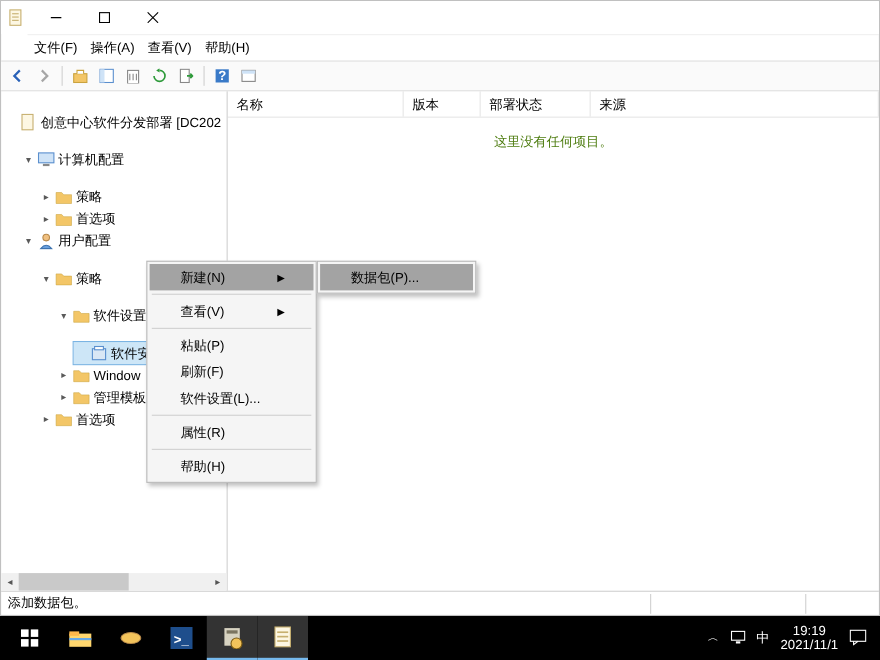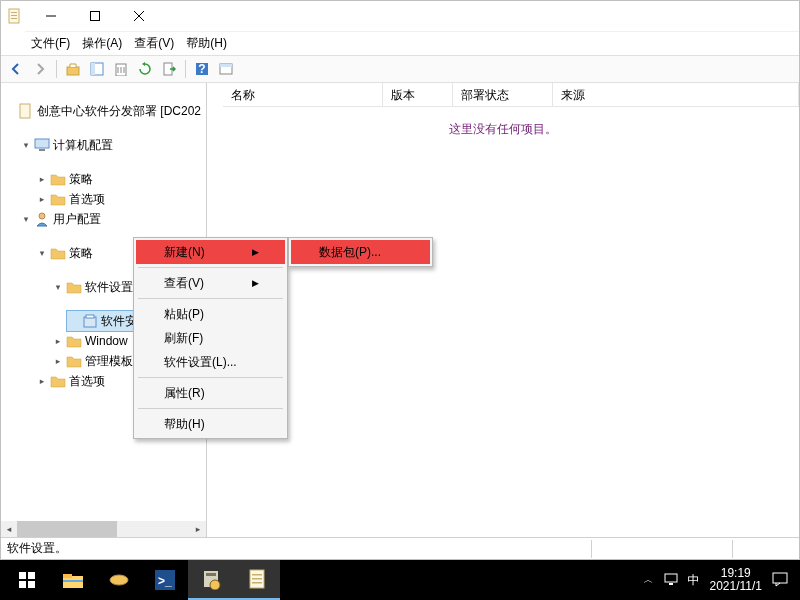--- a/index.html
+++ b/index.html
@@ -22,34 +22,34 @@
   .tree-row { display: flex; align-items: center; height: 20px; white-space: nowrap; cursor: default; }
   .exp { width: 14px; height: 14px; display: inline-flex; align-items: center; justify-content: center; font-size: 9px; color: #5a5a5a; }
   .ticon { width: 16px; height: 16px; margin: 0 3px 0 1px; display: inline-flex; align-items: center; justify-content: center; }
   .folder svg { fill: #f3c667; stroke: #caa33e; stroke-width: 0.5; }
   .sel { background: #cde6f7; outline: 1px solid #7bb4e3; text-align: center; }
   .tree-scroll { position: absolute; left: 0; right: 0; bottom: 0; height: 16px; background: #f0f0f0; display: flex; }
   .tree-scroll .track { flex: 1; position: relative; }
   .tree-scroll .thumb { position: absolute; left: 0; top: 0; bottom: 0; width: 100px; background: #c9c9c9; }
   .tree-scroll .arr { width: 16px; display:flex; align-items:center; justify-content:center; font-size:9px; color:#555;}
   .content { flex: 1; display: flex; flex-direction: column; }
-  .cols { display: flex; height: 24px; border-bottom: 1px solid #e5e5e5; margin-left: 16px; }
+  .cols { display: flex; height: 24px; border-bottom: 1px solid #e5e5e5; }
   .cols .col { padding: 4px 8px; border-right: 1px solid #e5e5e5; cursor: default; }
   .cols .col:nth-child(1){ width:160px;} .cols .col:nth-child(2){ width:70px;} .cols .col:nth-child(3){ width:100px;} .cols .col:nth-child(4){ flex:1;}
-  .empty { text-align: center; padding-top: 14px; color: #701a75; }
+  .empty { text-align: center; padding-top: 14px; color: #4d7c0f; }
   .statusbar { height: 22px; border-top: 1px solid #d0d0d0; padding: 2px 6px; display:flex; align-items:center; }
   .stat-sep { border-left:1px solid #d0d0d0; height:18px; width:1px;}
   .taskbar { width: 800px; height: 40px; background: #000; display: flex; align-items: center; padding: 0 4px; }
   .tbitem { width: 46px; height: 40px; display: flex; align-items: center; justify-content: center; }
   .tbitem.active { background: #333; border-bottom: 2px solid #76b9ed; }
   .tray { margin-left: auto; display: flex; align-items: center; color: #fff; gap: 10px; padding-right: 8px; }
   .trayclock { display:flex; flex-direction:column; align-items:center; font-size:11px; line-height:13px;}
   .ctxmenu { position: absolute; background: #f5f5f5; border: 1px solid #b8b8b8; box-shadow: 2px 3px 4px rgba(0,0,0,0.25); padding: 2px; }
   .ctxitem { height: 24px; display: flex; align-items: center; padding: 0 26px 0 28px; cursor: default; white-space: nowrap; }
-  .ctxitem.hov { background: #ef4444; }
+  .ctxitem.hov { background: #a3a3a3; }
   .ctxitem .sub { margin-left: auto; padding-left: 30px; font-size: 9px;}
   .ctxsep { height:1px; background:#d0d0d0; margin:3px 2px; }
   #ctx1 { left: 133px; top: 237px; width: 155px; }
   #ctx2 { left: 288px; top: 237px; width: 145px; }
 </style>
 </head>
 <body>
 
 <div class="window">
 
@@ -301,21 +301,21 @@
         <div class="col">名称</div>
         <div class="col">版本</div>
         <div class="col">部署状态</div>
         <div class="col">来源</div>
       </div>
       <div class="empty">这里没有任何项目。</div>
     </div>
   </div>
 
   <div class="statusbar">
-    <span>软件设置。</span>
+    <span>添加数据包。</span>
     <span style="flex:1"></span>
     <span class="stat-sep"></span>
     <span style="width:140px"></span>
     <span class="stat-sep"></span>
     <span style="width:60px"></span>
   </div>
 </div>
 
 <div id="ctx1" class="ctxmenu">
   <div class="ctxitem hov">

